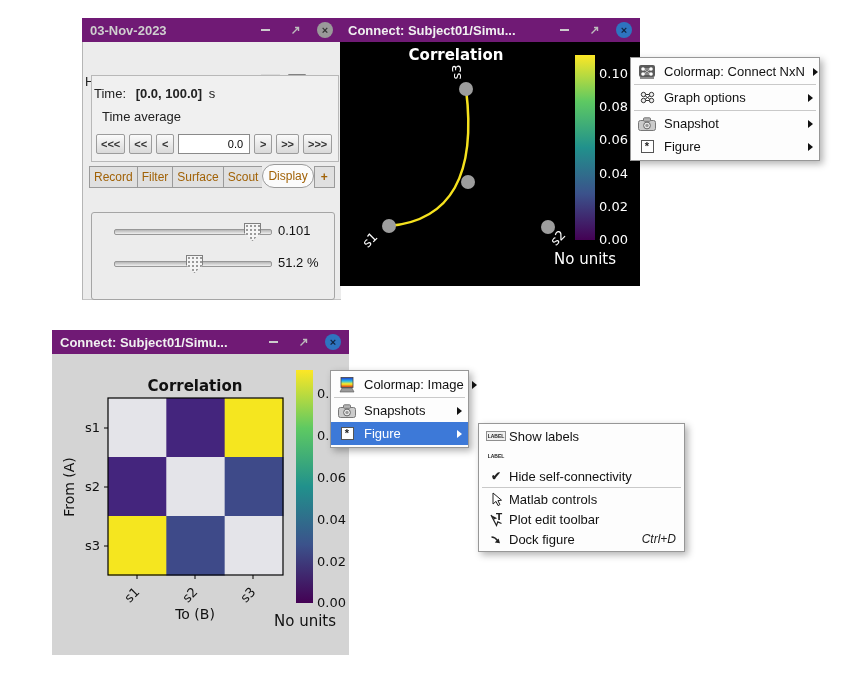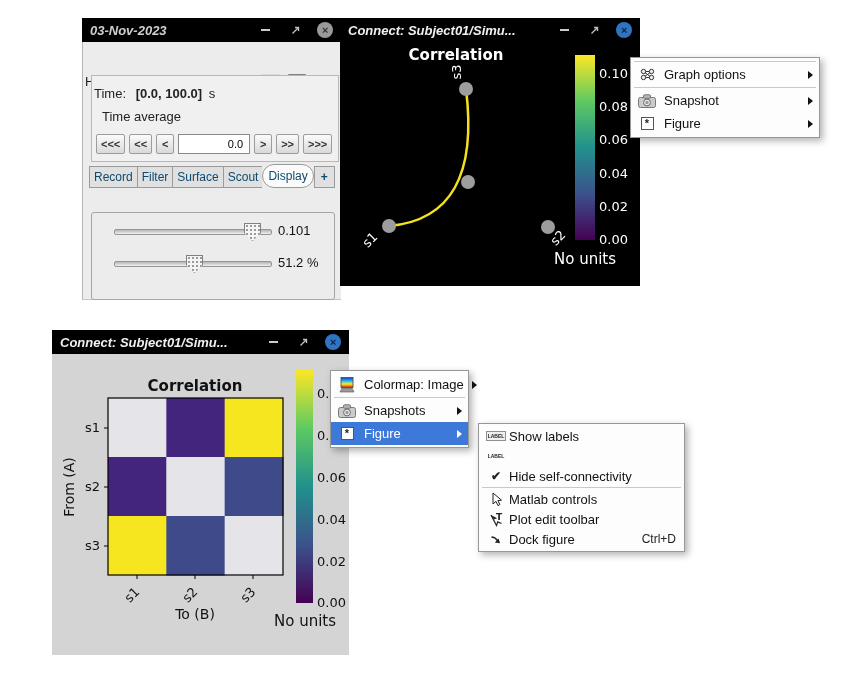--- a/index.html
+++ b/index.html
@@ -1,34 +1,34 @@
 <!DOCTYPE html>
 <html><head>
 <meta charset="utf-8">
 <style>
   html,body{margin:0;padding:0;}
   body{width:857px;height:677px;position:relative;background:#ffffff;
        font-family:"Liberation Sans",sans-serif;overflow:hidden;}
   .win{position:absolute;}
-  .tb{height:24px;background:#000000;display:flex;align-items:center;padding:0 8px;box-sizing:border-box;font-style:italic;}
+  .tb{height:24px;background:#701a75;display:flex;align-items:center;padding:0 8px;box-sizing:border-box;}
   .tb .t{color:#f0f0f0;font-size:13px;font-weight:bold;white-space:nowrap;overflow:hidden;flex:1;}
   .tb.inactive .t{color:#cfcfcf;}
   .tbbtn{width:16px;height:16px;margin-left:14px;display:flex;align-items:center;justify-content:center;flex:0 0 auto;}
   .minbar{width:9px;height:2px;background:#cccccc;}
   .closec{width:16px;height:16px;border-radius:50%;background:#2e74c0;color:#10243f;
           font-size:11px;font-weight:bold;display:flex;align-items:center;justify-content:center;line-height:1;}
   .closec.gray{background:#9a9a9a;color:#333;}
   .body-light{position:absolute;left:0;top:24px;right:0;bottom:0;background:#ececec;border-left:1px solid #b5b5b5;border-bottom:1px solid #c5c5c5;}
   .panelbox{position:absolute;border:1px solid #b8b8b8;background:#f0f0f0;}
   .nbtn{height:20px;min-width:18px;padding:0 4px;background:linear-gradient(#fbfbfb,#d9d9d9);
         border:1px solid #9c9c9c;border-radius:2px;font-size:11px;font-weight:bold;color:#333;
         display:flex;align-items:center;justify-content:center;box-sizing:border-box;}
   .tinput{width:72px;height:20px;border:1px solid #8a8a8a;background:#fff;text-align:right;
           font-size:11px;padding:0 6px;box-sizing:border-box;font-family:"Liberation Sans",sans-serif;}
-  .tabs{position:absolute;display:flex;align-items:flex-end;font-size:12px;color:#0c4a6e;}
+  .tabs{position:absolute;display:flex;align-items:flex-end;font-size:12px;color:#a16207;}
   .tab{padding:3px 4px;background:#e0e0e0;border:1px solid #9a9a9a;border-right:none;white-space:nowrap;}
   .tab.sel{background:#fbfbfb;padding:4px 5px;border-right:1px solid #9a9a9a;border-radius:12px;}
   .tab.plus{border-right:1px solid #9a9a9a;font-weight:bold;padding:3px 6px;}
   .group{position:absolute;border:1px solid #a5a5a5;border-radius:3px;}
   .legend{position:absolute;top:-9px;left:8px;background:#ececec;padding:0 3px;color:#5d6b94;font-size:12.5px;white-space:nowrap;}
   .track{position:absolute;height:4px;background:linear-gradient(#b5b5b5,#efefef);border:1px solid #979797;border-radius:2px;}
   .thumb{position:absolute;width:15px;height:16px;background:#f5f5f5;
          background-image:radial-gradient(#9a9a9a 1px,transparent 1.2px);background-size:4px 4px;
          border:1px solid #808080;clip-path:polygon(0 0,100% 0,100% 55%,50% 100%,0 55%);}
   .sval{position:absolute;font-size:13px;color:#111;}
@@ -36,21 +36,21 @@
   .mi{display:flex;align-items:center;height:23px;padding:0 6px;font-size:13px;color:#111;}
   .mi .ic{width:20px;display:flex;justify-content:center;align-items:center;margin-right:7px;flex:0 0 auto;}
   .mi .lb{flex:1;white-space:nowrap;}
   .arr{width:0;height:0;border-left:5px solid #111;border-top:4px solid transparent;border-bottom:4px solid transparent;margin-left:8px;}
   .mi.hl{background:#3d79d8;color:#fff;}
   .mi.hl .arr{border-left-color:#fff;}
   .msep{height:1px;background:#c9c9c9;margin:1px 3px;}
   .smi{display:flex;align-items:center;height:20px;padding:0 8px 0 4px;font-size:13px;color:#111;}
   .smi .ic{width:26px;display:flex;justify-content:center;align-items:center;flex:0 0 auto;}
   .smi .lb{flex:1;white-space:nowrap;}
-  .smi .sc{margin-left:18px;font-size:12px;color:#222;}
+  .smi .sc{margin-left:18px;font-size:12px;color:#222;font-style:italic;}
   .lblico{font-size:5px;font-weight:bold;letter-spacing:0;color:#222;font-family:"Liberation Sans",sans-serif;}
   .lblbox{border:1px solid #8f8f8f;background:#efefef;padding:1px 1px;}
   .figbox{width:13px;height:13px;border:1px solid #555;background:#fff;display:flex;align-items:center;justify-content:center;
           font-size:11px;font-weight:bold;color:#222;line-height:1;box-sizing:border-box;}
   .helpbar{position:absolute;left:0;top:24px;right:0;height:30px;display:flex;align-items:center;padding:0 6px;box-sizing:border-box;}
   .toolbtn{display:flex;align-items:center;justify-content:center;margin-left:8px;}
   svg text{font-family:"DejaVu Sans",sans-serif;}
 </style>
 </head>
 <body>
@@ -170,20 +170,35 @@
     <text x="259" y="69" font-size="13" fill="#fff">0.08</text>
     <text x="259" y="102" font-size="13" fill="#fff">0.06</text>
     <text x="259" y="136" font-size="13" fill="#fff">0.04</text>
     <text x="259" y="169" font-size="13" fill="#fff">0.02</text>
     <text x="259" y="202" font-size="13" fill="#fff">0.00</text>
     <text x="245" y="222" text-anchor="middle" font-size="15" fill="#fff">No units</text>
   </svg>
 </div>
 
 <div class="menu" style="left:630px;top:57px;width:188px;">
+  <div class="mi">
+    <span class="ic">
+      <svg width="18" height="16">
+          <rect x="1" y="1" width="16" height="12" rx="2" fill="#5a5a5a"></rect>
+        <path d="M5 5 L13 10 M13 5 L5 10 M5 5 H13 M5 10 H13" stroke="#cfcfcf" stroke-width="0.8"></path>
+        <circle cx="5" cy="5" r="1.8" fill="#fff"></circle>
+          <circle cx="13" cy="5" r="1.8" fill="#fff"></circle>
+        <circle cx="5" cy="10" r="1.8" fill="#fff"></circle>
+          <circle cx="13" cy="10" r="1.8" fill="#fff"></circle>
+        <rect x="2" y="13" width="14" height="2" fill="#8c8c8c"></rect>
+        </svg>
+    </span>
+    <span class="lb">Colormap: Connect NxN</span>
+    <span class="arr"></span>
+  </div>
   <div class="msep"></div>
   <div class="mi">
     <span class="ic">
       <svg width="17" height="15">
           <path d="M4.5 4.5 L12.5 10.5 M12.5 4.5 L4.5 10.5 M4.5 4.5 H12.5 M4.5 10.5 H12.5" stroke="#333" stroke-width="1"></path>
         <circle cx="4.5" cy="4.5" r="2.2" fill="#eee" stroke="#333"></circle>
           <circle cx="12.5" cy="4.5" r="2.2" fill="#eee" stroke="#333"></circle>
         <circle cx="4.5" cy="10.5" r="2.2" fill="#eee" stroke="#333"></circle>
           <circle cx="12.5" cy="10.5" r="2.2" fill="#eee" stroke="#333"></circle>
         </svg>

